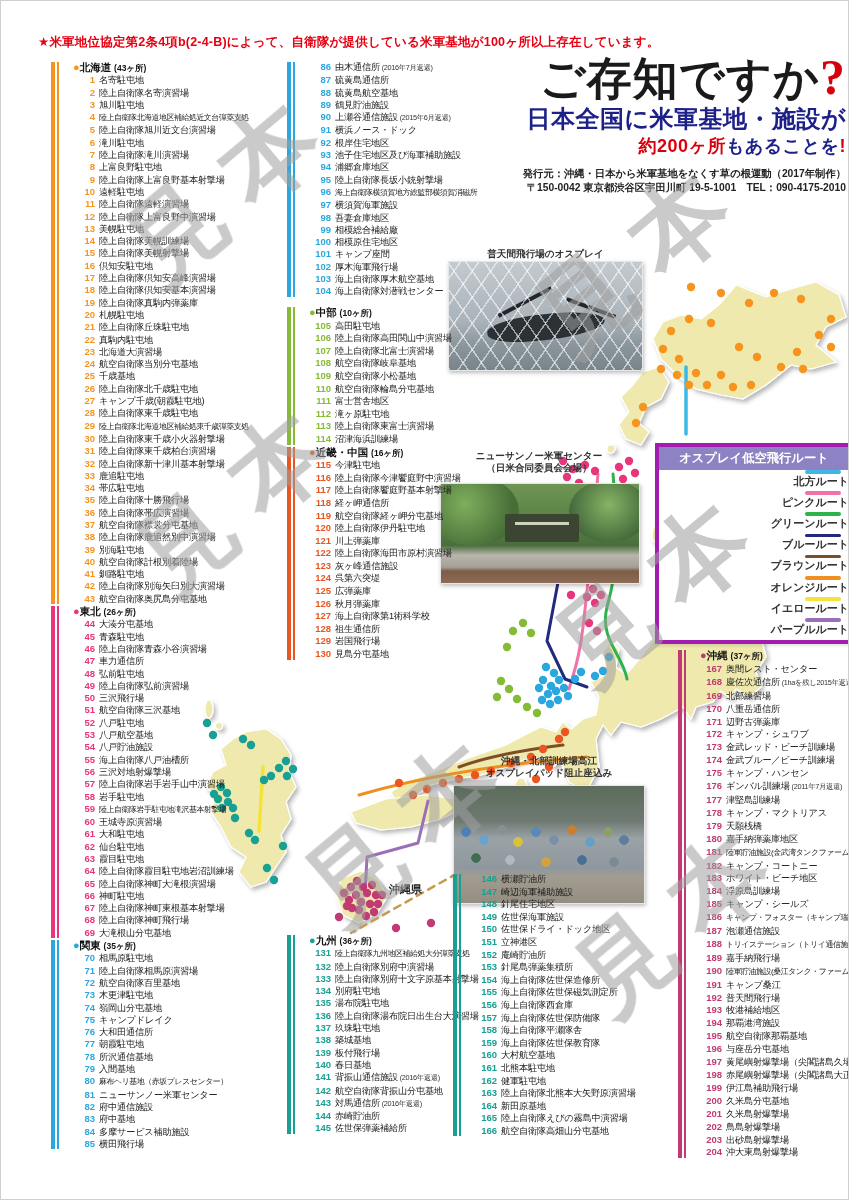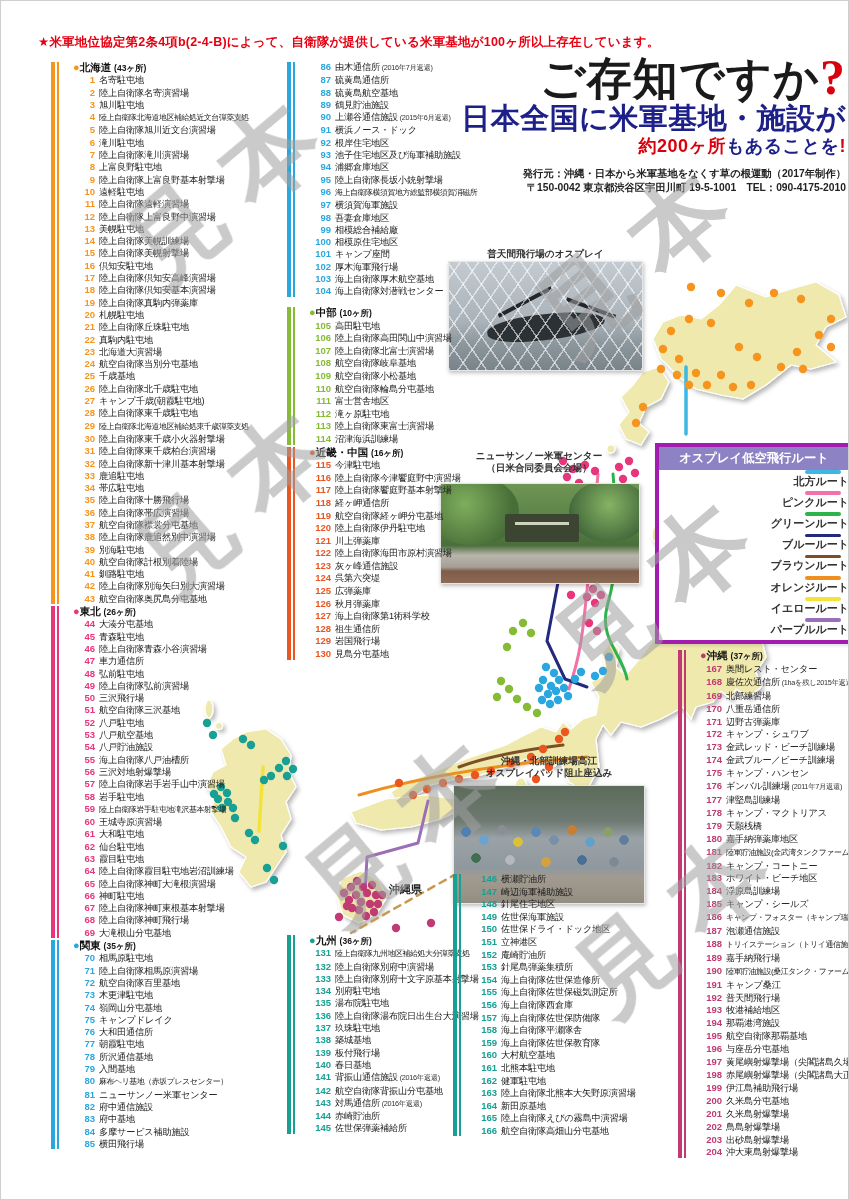--- a/index.html
+++ b/index.html
@@ -5,21 +5,21 @@
   html,body{margin:0;padding:0;background:#e8e8e8;}
   #page{position:relative;width:849px;height:1200px;background:#fff;margin:0 auto;
         overflow:hidden;font-family:"Liberation Sans","DejaVu Sans",sans-serif;
         border:1px solid #cfcfcf;box-sizing:border-box;}
   
   #top-note{position:absolute;left:37px;top:33px;font-size:12.5px;font-weight:bold;color:#e60012;letter-spacing:.2px;z-index:12;}
   
   #title-block{position:absolute;left:455px;top:50px;width:390px;text-align:right;z-index:12;}
   .t1{font-family:"Liberation Serif","DejaVu Serif",serif;font-size:45px;font-weight:bold;color:#1a1a1a;line-height:52px;letter-spacing:1px;}
   .t1 .q{color:#d9000d;font-size:50px;}
-  .t2{font-size:29px;font-weight:bold;color:#1d2088;line-height:27px;letter-spacing:.5px;}
+  .t2{font-size:24px;font-weight:bold;color:#1d2088;line-height:27px;letter-spacing:.5px;}
   .t3{font-size:18px;font-weight:bold;color:#1d2088;line-height:28px;letter-spacing:.5px;}
   .t3 .red{color:#d9000d;}
   .pub{margin-top:7px;font-size:10.3px;line-height:14.4px;color:#222;font-weight:bold;}
   
   .col{position:absolute;z-index:10;}
   .sec{position:relative;padding-left:22px;}
   .sec::before{content:"";position:absolute;left:0;top:1px;bottom:1px;width:3.5px;background:var(--c);}
   .sec::after{content:"";position:absolute;left:5.5px;top:1px;bottom:1px;width:2px;background:var(--c);}
   .sec-h{font-size:10.5px;font-weight:bold;color:#111;line-height:12.3px;white-space:nowrap;}
   .sec-h .bullet{color:var(--c);font-size:11px;}

